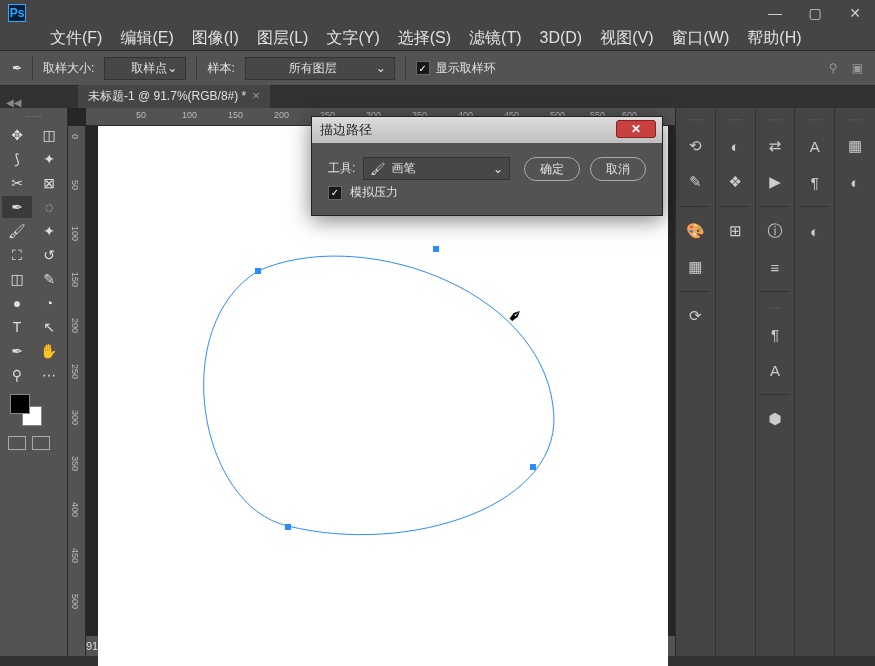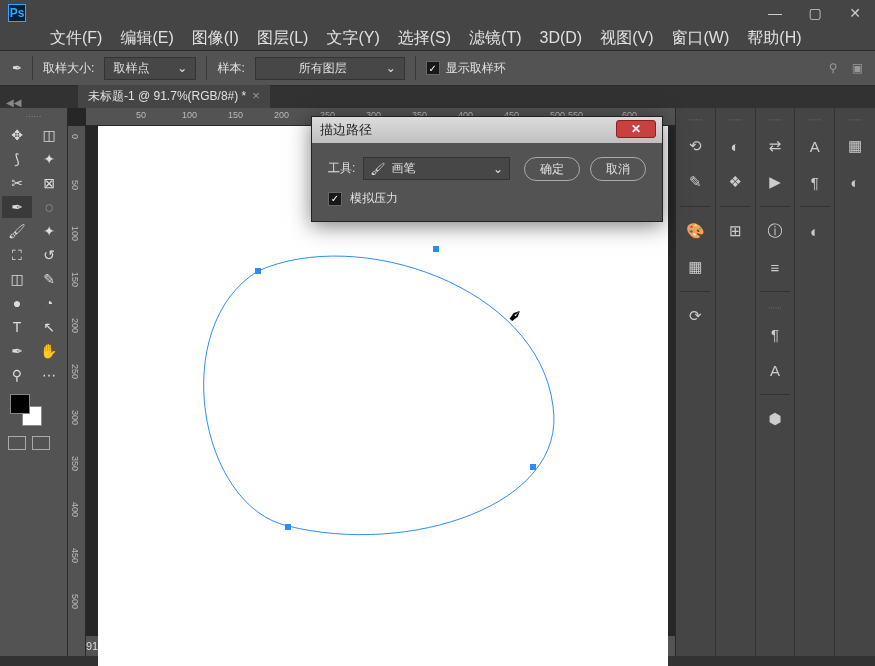--- a/index.html
+++ b/index.html
@@ -51,21 +51,21 @@
 .panel-dock { width: 200px; background: #454545; border-left: 1px solid #2a2a2a; display: flex; }
 .dock-col { width: 40px; border-right: 1px solid #333; padding-top: 8px; display: flex; flex-direction: column; gap: 12px; align-items: center; }
 .dock-handle { width: 30px; height: 6px; font-size: 7px; color: #888; text-align: center; }
 .dock-icon { width: 24px; height: 24px; display: flex; align-items: center; justify-content: center; color: #ccc; font-size: 15px; }
 .dock-sep { width: 30px; height: 1px; background: #333; }
 
 .dialog { position: absolute; left: 311px; top: 116px; width: 352px; background: #535353; border: 1px solid #222; box-shadow: 0 4px 20px rgba(0,0,0,.5); }
 .dlg-title { height: 26px; background: linear-gradient(#dcdcdc, #c0c0c0); display: flex; align-items: center; padding: 0 8px; color: #222; font-size: 13px; position: relative; }
 .dlg-close { position: absolute; right: 6px; top: 3px; width: 40px; height: 18px; background: #c94040; border: 1px solid #8b2020; border-radius: 3px; color: #fff; display: flex; align-items: center; justify-content: center; font-size: 12px; font-weight: bold; }
 .dlg-body { padding: 14px 16px; color: #e0e0e0; font-size: 12px; display: flex; gap: 14px; }
-.dlg-left { flex: 1; display: flex; flex-direction: column; gap: 10px; }
+.dlg-left { flex: 1; display: flex; flex-direction: column; gap: 4px; }
 .dlg-row { display: flex; align-items: center; gap: 8px; }
 .tool-drop { flex: 1; background: #474747; border: 1px solid #333; padding: 2px 6px; display: flex; align-items: center; gap: 6px; }
 .dlg-btns { display: flex; flex-direction: row; gap: 10px; }
 .dlg-btn { width: 56px; height: 24px; border: 1px solid #aaa; border-radius: 14px; display: flex; align-items: center; justify-content: center; color: #e0e0e0; }
 
 .cursor { position: absolute; left: 508px; top: 305px; font-size: 18px; transform: rotate(-45deg); }
 </style>
 </head>
 <body>
 
@@ -89,21 +89,21 @@
   <span>3D(D)</span>
   <span>视图(V)</span>
   <span>窗口(W)</span>
   <span>帮助(H)</span>
 </div>
 
 <div class="optionbar">
   <span>✒</span>
   <div class="opt-sep"></div>
   <span>取样大小:</span>
-  <div class="opt-drop" style="width:92px;">
+  <div class="opt-drop" style="width:82px;justify-content:flex-end;">
     <span>取样点</span>
       <span>⌄</span>
   </div>
   <div class="opt-sep"></div>
   <span>样本:</span>
   <div class="opt-drop" style="width:150px;padding-left:43px;">
     <span>所有图层</span>
       <span>⌄</span>
   </div>
   <div class="opt-sep"></div>
@@ -169,21 +169,21 @@
       <span class="ruler-tick" style="left:50px">50</span>
       <span class="ruler-tick" style="left:96px">100</span>
       <span class="ruler-tick" style="left:142px">150</span>
       <span class="ruler-tick" style="left:188px">200</span>
       <span class="ruler-tick" style="left:234px">250</span>
       <span class="ruler-tick" style="left:280px">300</span>
       <span class="ruler-tick" style="left:326px">350</span>
       <span class="ruler-tick" style="left:372px">400</span>
       <span class="ruler-tick" style="left:418px">450</span>
       <span class="ruler-tick" style="left:464px">500</span>
-      <span class="ruler-tick" style="left:482px">550</span>
+      <span class="ruler-tick" style="left:504px">550</span>
       <span class="ruler-tick" style="left:536px">600</span>
     </div>
     <div class="ruler-v">
       <span class="ruler-vtick" style="top:8px">0</span>
       <span class="ruler-vtick" style="top:54px">50</span>
       <span class="ruler-vtick" style="top:100px">100</span>
       <span class="ruler-vtick" style="top:146px">150</span>
       <span class="ruler-vtick" style="top:192px">200</span>
       <span class="ruler-vtick" style="top:238px">250</span>
       <span class="ruler-vtick" style="top:284px">300</span>

